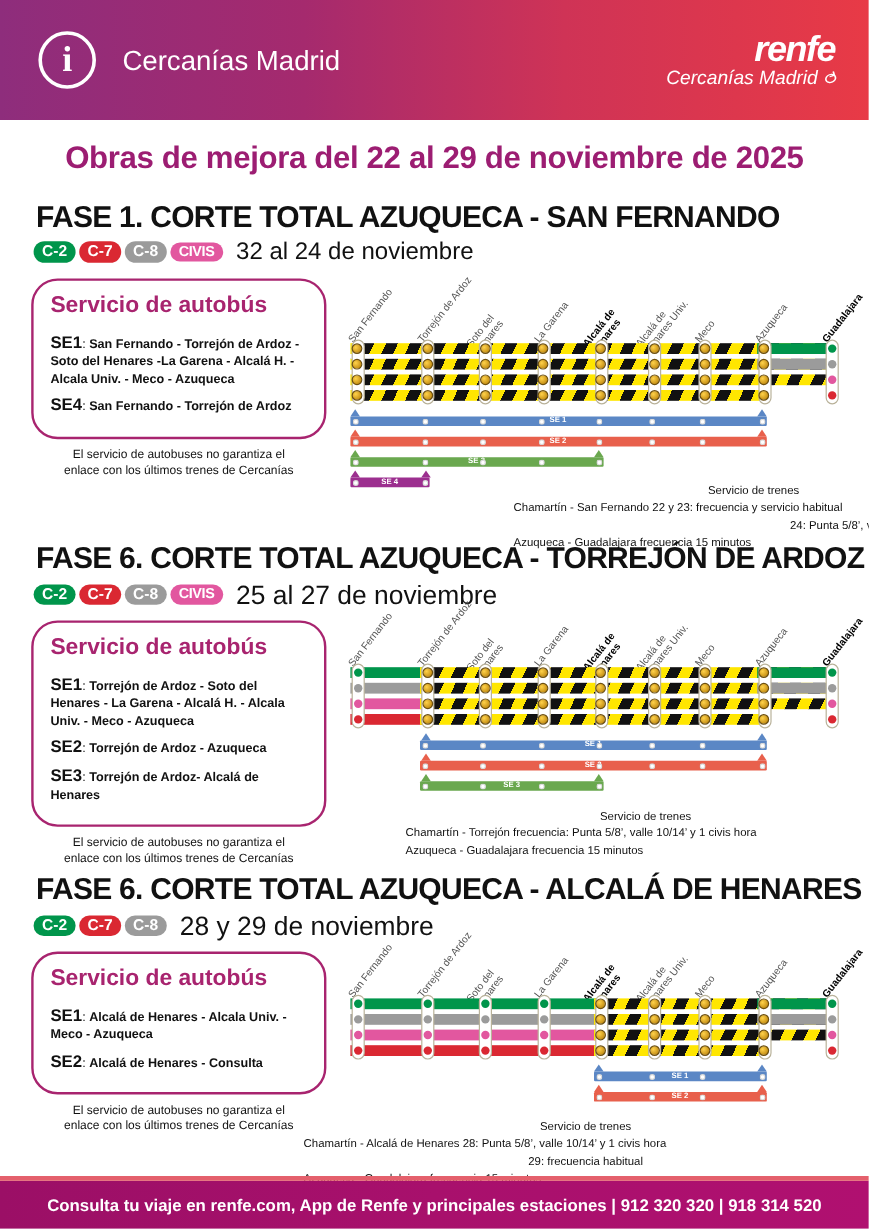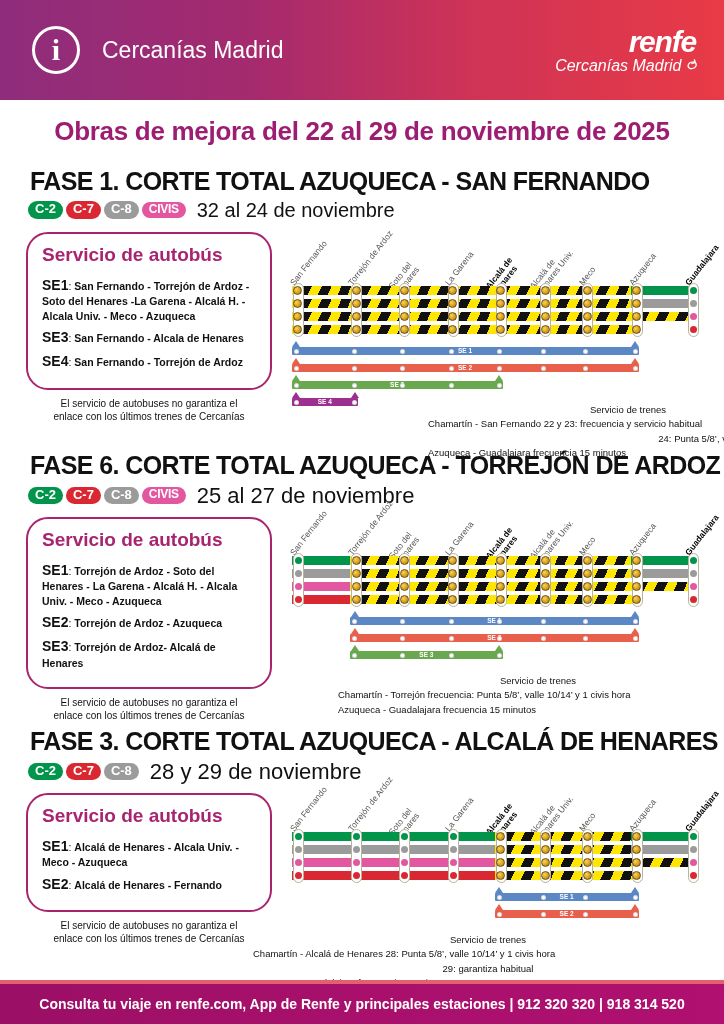--- a/index.html
+++ b/index.html
@@ -140,21 +140,20 @@
           <span class="badge" style="background: rgb(218, 40, 50);">C-7</span>
           <span class="badge" style="background: rgb(155, 155, 155);">C-8</span>
           <span class="badge civis" style="background: rgb(226, 87, 159);">CIVIS</span>
         </div>
         <span class="phase-dates">32 al 24 de noviembre</span>
       </div>
       <div class="buscol" style="margin-top: 10px;">
         <div class="busbox">
           <h3>Servicio de autobús</h3>
           <div class="busline"><span class="se">SE1</span>: <span class="rt">San Fernando - Torrejón de Ardoz - Soto del Henares -La Garena - Alcalá H. - Alcala Univ. - Meco - Azuqueca</span></div>
-          <div class="busline"><span class="se">SE3</span>: <span class="rt">San Fernando - Alcala de Henares</span></div>
           <div class="busline"><span class="se">SE4</span>: <span class="rt">San Fernando - Torrejón de Ardoz</span></div>
         </div>
         <div class="busnote" style="white-space: pre-line;">El servicio de autobuses no garantiza el
 enlace con los últimos trenes de Cercanías</div>
       </div>
       <div class="diagram" style="left: 278px; top: 72px; width: 420px; height: 160px;">
         <div class="stlabel" style="left: 17.5px; top: 38px; white-space: pre-line;">San Fernando</div>
         <div class="stlabel" style="left: 76px; top: 38px; white-space: pre-line;">Torrejón de Ardoz</div>
         <div class="stlabel" style="left: 124px; top: 38px; white-space: pre-line;">Soto del
 Henares</div>
@@ -393,34 +392,34 @@
         <div class="arrowup" style="border-bottom: 6px solid rgb(106, 168, 79); left: 72.5px; top: 135px;"></div>
         <div class="arrowup" style="border-bottom: 6px solid rgb(106, 168, 79); left: 217.25px; top: 135px;"></div>
         <div class="trainsvc" style="top: 164px; left: 60px; width: 400px;">
           <div class="hd">Servicio de trenes</div>
           <div style="text-align: left;">Chamartín - Torrejón frecuencia: Punta 5/8’, valle 10/14’ y 1 civis hora</div>
           <div style="text-align: left;">Azuqueca - Guadalajara frecuencia 15 minutos</div>
         </div>
       </div>
     </div>
     <div class="phase" style="position: absolute; left: 0px; top: 728px; width: 724px;">
-      <div class="phase-title">FASE 3. CORTE TOTAL AZUQUECA - ALCALÁ DE HENARES</div>
+      <div class="phase-title">FASE 6. CORTE TOTAL AZUQUECA - ALCALÁ DE HENARES</div>
       <div class="phase-sub">
         <div class="badges">
           <span class="badge" style="background: rgb(0, 149, 75);">C-2</span>
           <span class="badge" style="background: rgb(218, 40, 50);">C-7</span>
           <span class="badge" style="background: rgb(155, 155, 155);">C-8</span>
         </div>
         <span class="phase-dates big">28 y 29 de noviembre</span>
       </div>
       <div class="buscol" style="margin-top: 8px;">
         <div class="busbox">
           <h3>Servicio de autobús</h3>
           <div class="busline"><span class="se">SE1</span>: <span class="rt">Alcalá de Henares - Alcala Univ. - Meco - Azuqueca</span></div>
-          <div class="busline"><span class="se">SE2</span>: <span class="rt">Alcalá de Henares - Fernando</span></div>
+          <div class="busline"><span class="se">SE2</span>: <span class="rt">Alcalá de Henares - Consulta</span></div>
         </div>
         <div class="busnote" style="white-space: pre-line;">El servicio de autobuses no garantiza el
 enlace con los últimos trenes de Cercanías</div>
       </div>
       <div class="diagram" style="left: 278px; top: 58px; width: 420px; height: 160px;">
         <div class="stlabel" style="left: 17.5px; top: 38px; white-space: pre-line;">San Fernando</div>
         <div class="stlabel" style="left: 76px; top: 38px; white-space: pre-line;">Torrejón de Ardoz</div>
         <div class="stlabel" style="left: 124px; top: 38px; white-space: pre-line;">Soto del
 Henares</div>
         <div class="stlabel" style="left: 172.75px; top: 38px; white-space: pre-line;">La Garena</div>
@@ -501,20 +500,20 @@
           <div class="busdot" style="left: 2px;"></div>
           <div class="busdot" style="left: 46.25px;"></div>
           <div class="busdot" style="left: 88.25px;"></div>
           <div class="busdot" style="left: 137.75px;"></div>
         </div>
         <div class="arrowup" style="border-bottom: 6px solid rgb(232, 96, 76); left: 217.25px; top: 118px;"></div>
         <div class="arrowup" style="border-bottom: 6px solid rgb(232, 96, 76); left: 353px; top: 118px;"></div>
         <div class="trainsvc" style="top: 147px; left: -25px; width: 470px;">
           <div class="hd">Servicio de trenes</div>
           <div style="text-align: left;">Chamartín - Alcalá de Henares 28: Punta 5/8’, valle 10/14’ y 1 civis hora</div>
-          <div style="text-align: center;">29: garantiza habitual</div>
+          <div style="text-align: center;">29: frecuencia habitual</div>
           <div style="text-align: left;">Azuqueca - Guadalajara frecuencia 15 minutos</div>
         </div>
       </div>
     </div>
   </div>
 
 <div class="footer">Consulta tu viaje en renfe.com, App de Renfe y principales estaciones | 912 320 320 | 918 314 520</div>
 
 </body></html>

